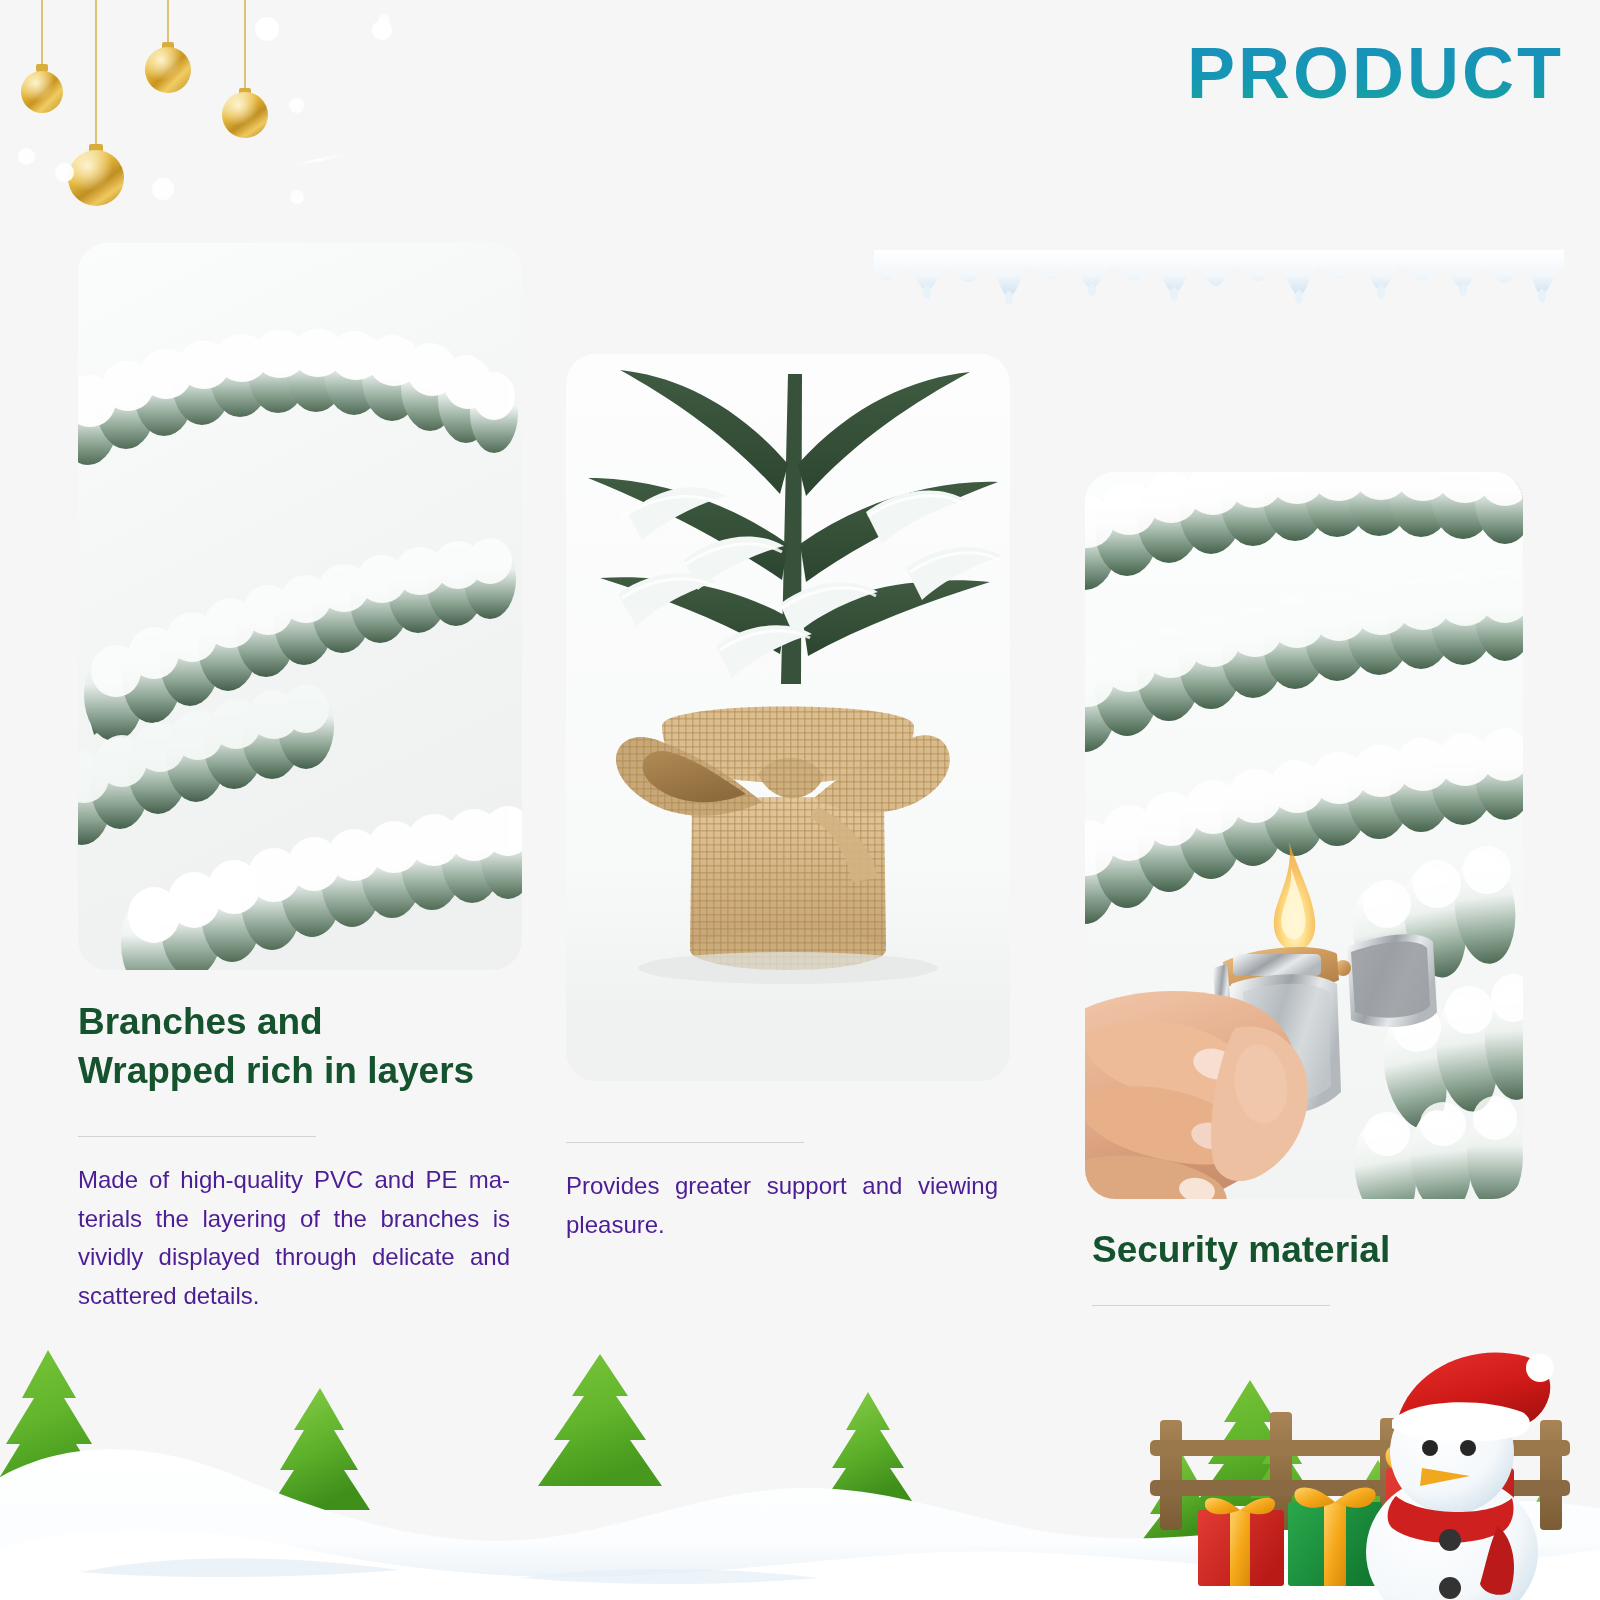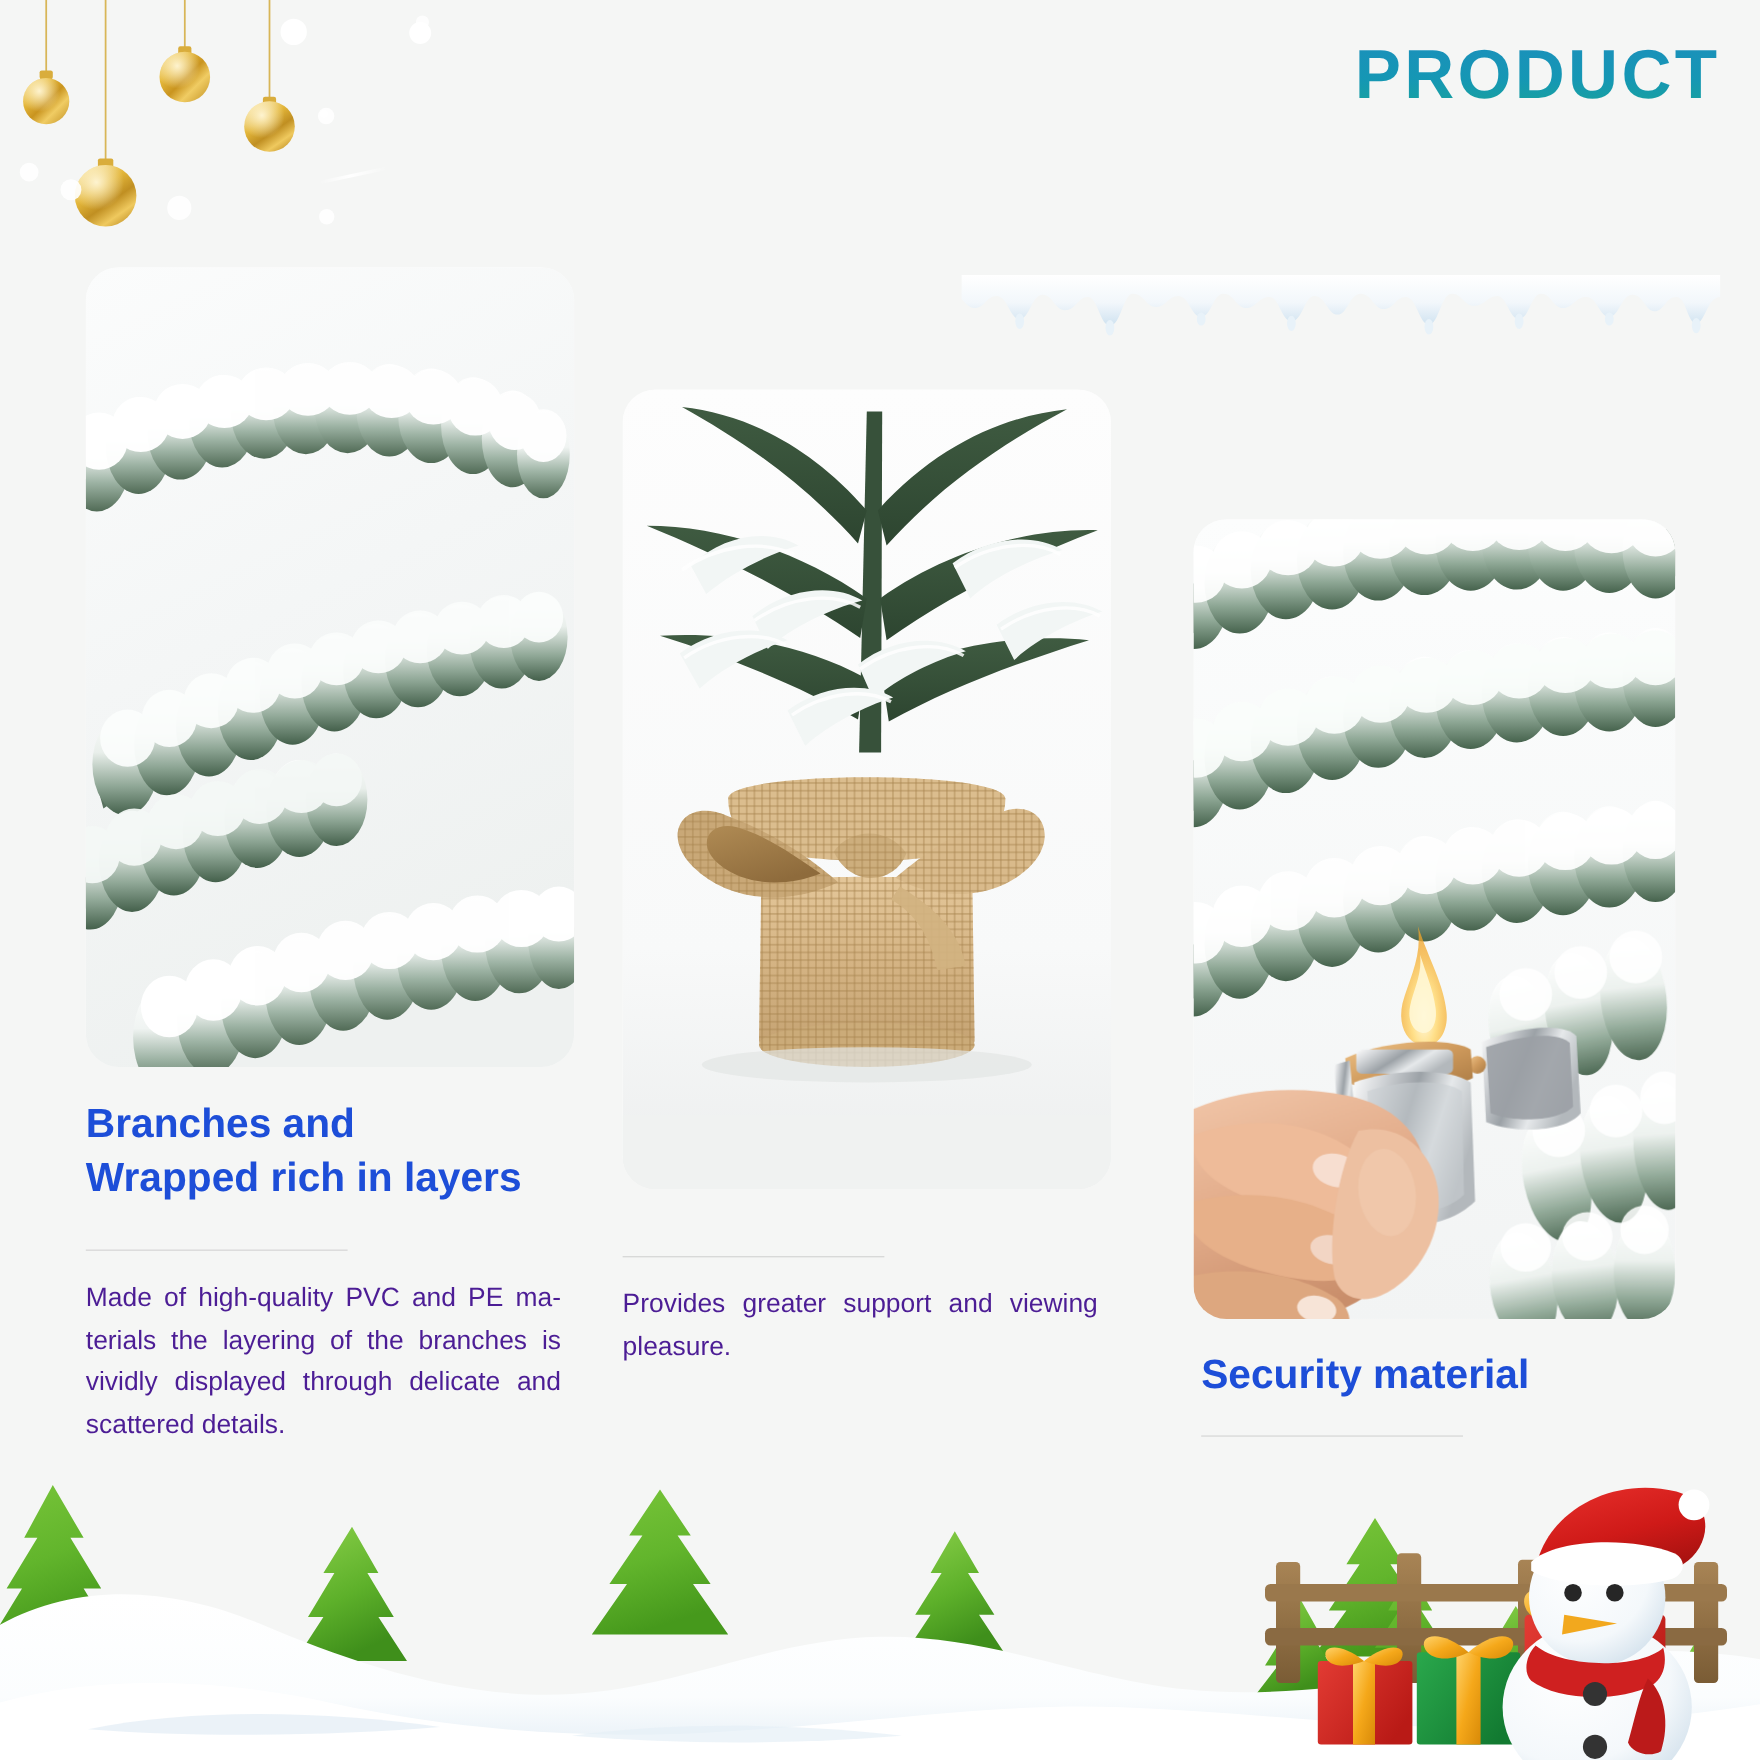--- a/index.html
+++ b/index.html
@@ -14,38 +14,38 @@
 
   
   .ornaments{position:absolute;left:0;top:0;width:340px;height:230px;pointer-events:none;}
   .bokeh{position:absolute;border-radius:50%;background:#ffffff;}
   .streak{position:absolute;background:linear-gradient(100deg,rgba(255,255,255,0) 0%,#ffffff 45%,rgba(255,255,255,0) 100%);
           height:3px;border-radius:3px;transform:rotate(-12deg);}
 
   
   .title-wrap{position:absolute;right:36px;top:38px;width:680px;text-align:right;}
   .title-line{
-    font-size:63px;font-weight:bold;letter-spacing:3px;line-height:0.98;
+    font-size:72px;font-weight:bold;letter-spacing:3px;line-height:0.98;
     margin:0;display:block;
     -webkit-background-clip:text;background-clip:text;color:transparent;
     -webkit-text-fill-color:transparent;
   }
   .t1{background-image:linear-gradient(180deg,#1b90bb 0%,#1597b4 55%,#18a39b 100%);}
   .t2{background-image:linear-gradient(180deg,#2fa84f 0%,#27b93a 50%,#21c52b 100%);font-size:104px;}
   .snowdrip{position:absolute;right:36px;top:250px;width:690px;height:62px;}
 
   
   .card{position:absolute;border-radius:30px;overflow:hidden;background:#fbfbfb;}
 
   .photo{position:absolute;inset:0;overflow:hidden;}
 
   
   .caption{position:absolute;}
   .cap-title{
-    font-size:37px;font-weight:bold;color:#1d4ed8;line-height:1.32;margin:0;
+    font-size:37px;font-weight:bold;color:#14532d;line-height:1.32;margin:0;
   }
   .cap-rule{height:1px;background:#d2d2d2;margin:26px 0 24px 0;}
   .cap-body{
     font-size:24px;color:#4c1d95;line-height:1.62;margin:0;text-align:justify;
   }
 
   
   .bottom{position:absolute;left:0;bottom:0;width:1600px;height:260px;pointer-events:none;}
 </style>
 </head>

